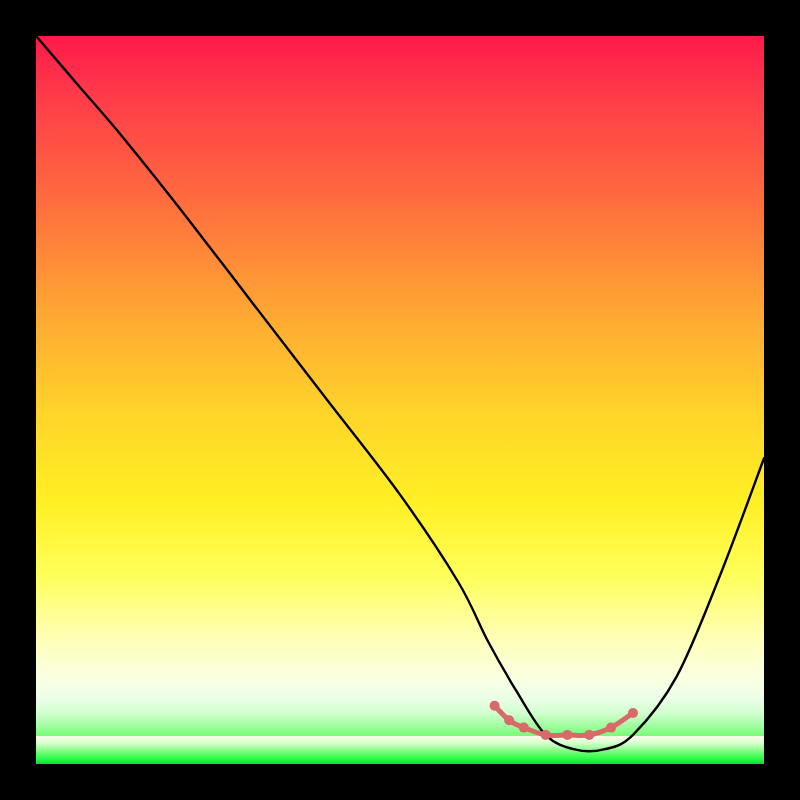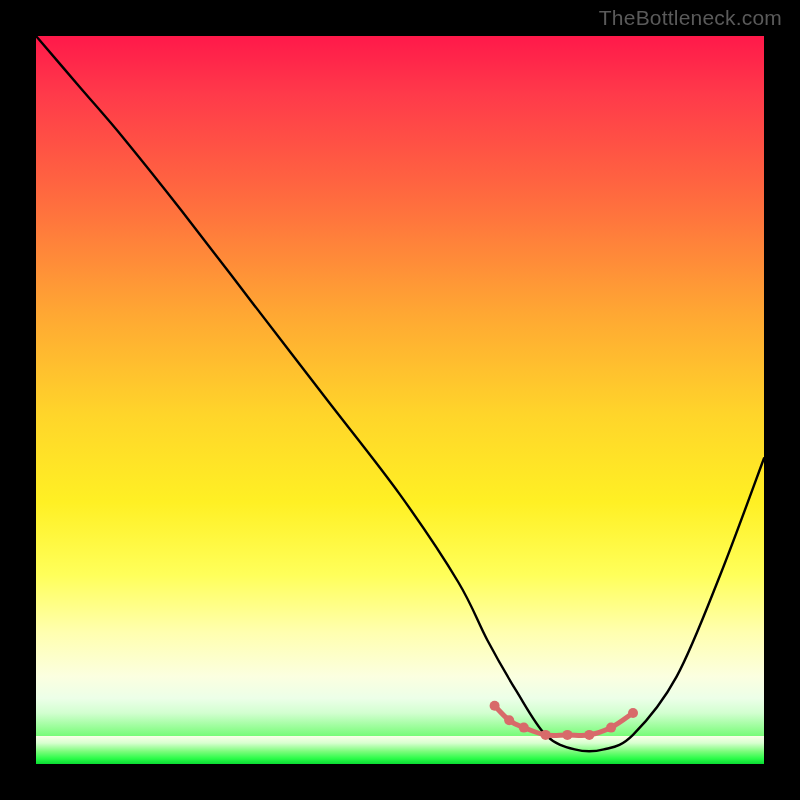--- a/index.html
+++ b/index.html
@@ -103,14 +103,13 @@
           <circle cx="487.8" cy="691.6" r="5" fill="#d86a6a"></circle>
           <circle cx="509.6" cy="698.9" r="5" fill="#d86a6a"></circle>
           <circle cx="531.4" cy="698.9" r="5" fill="#d86a6a"></circle>
           <circle cx="553.3" cy="698.9" r="5" fill="#d86a6a"></circle>
           <circle cx="575.1" cy="691.6" r="5" fill="#d86a6a"></circle>
           <circle cx="597.0" cy="677.0" r="5" fill="#d86a6a"></circle>
         </g>
     </svg>
   </div>
 
-  <div class="attribution">TheBottleneck.com</div>
 </div>
 
 </body></html>

